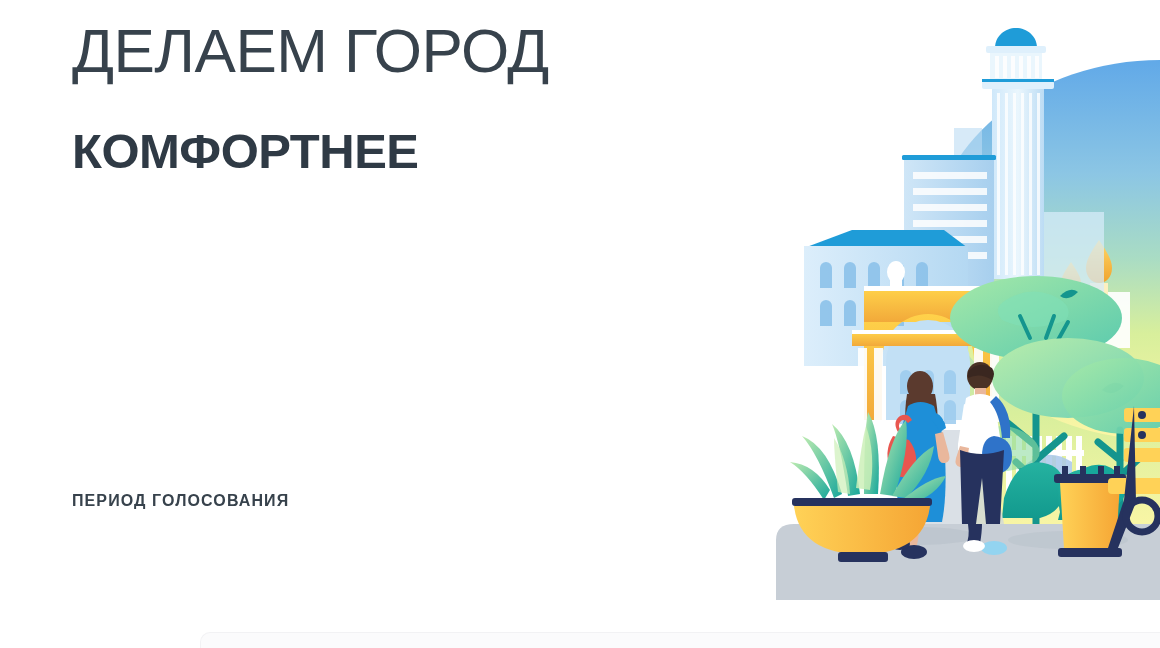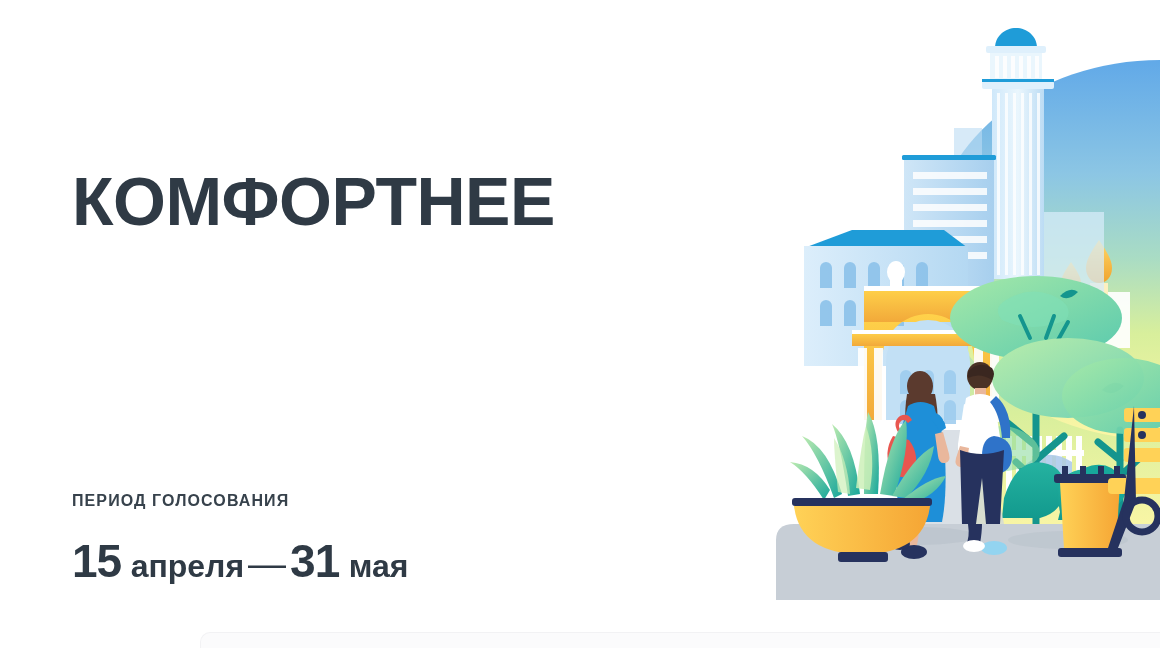--- a/index.html
+++ b/index.html
@@ -24,22 +24,22 @@
   
   .text-col { position: absolute; left: 72px; top: 0; width: 700px; height: 648px; }
 
   .headline-light {
     position: absolute; left: 0; top: 18px;
     font-size: 62px; font-weight: 300; letter-spacing: -0.5px;
     color: #37424c; line-height: 1.08; white-space: nowrap;
   }
   .headline-bold {
     position: absolute; left: 0; top: 125px;
-    font-size: 68px; font-weight: 700; letter-spacing: -0.5px;
-    color: #2f3a45; line-height: 1.08; white-space: nowrap; margin-top: 40px;
+    font-size: 49px; font-weight: 700; letter-spacing: -0.5px;
+    color: #2f3a45; line-height: 1.08; white-space: nowrap;
   }
 
   .lede {
     position: absolute; left: 0; top: 262px; width: 640px;
     font-size: 21px; font-weight: 400; line-height: 1.62;
     color: #6d7c8c;
   }
 
   .period-label {
     position: absolute; left: 0; top: 492px;
@@ -61,29 +61,27 @@
 </style>
 </head>
 <body>
 
 <div class="page">
 
   <div class="bottom-card"></div>
 
   <div class="text-col">
 
+    <div class="headline-light">ДЕЛАЕМ ГОРОД</div>
 
     <div class="headline-bold">КОМФОРТНЕЕ</div>
 
 
     <div class="period-label">ПЕРИОД ГОЛОСОВАНИЯ</div>
 
-    <div class="period-dates">
-      <span class="num">15</span><span> </span><span class="mon">апреля</span><span class="dash">—</span><span class="num">31</span><span> </span><span class="mon">мая</span>
-    </div>
   </div>
 
   <div class="illus">
     <svg viewBox="0 0 392 600" xmlns="http://www.w3.org/2000/svg" aria-hidden="true">
       <defs>
         <linearGradient id="hillG" x1="0" y1="0" x2="0" y2="1">
           <stop offset="0%" stop-color="#61a9e8"></stop>
           <stop offset="30%" stop-color="#8cc6e4"></stop>
           <stop offset="52%" stop-color="#a9dcc4"></stop>
           <stop offset="72%" stop-color="#d8ef9c"></stop>

